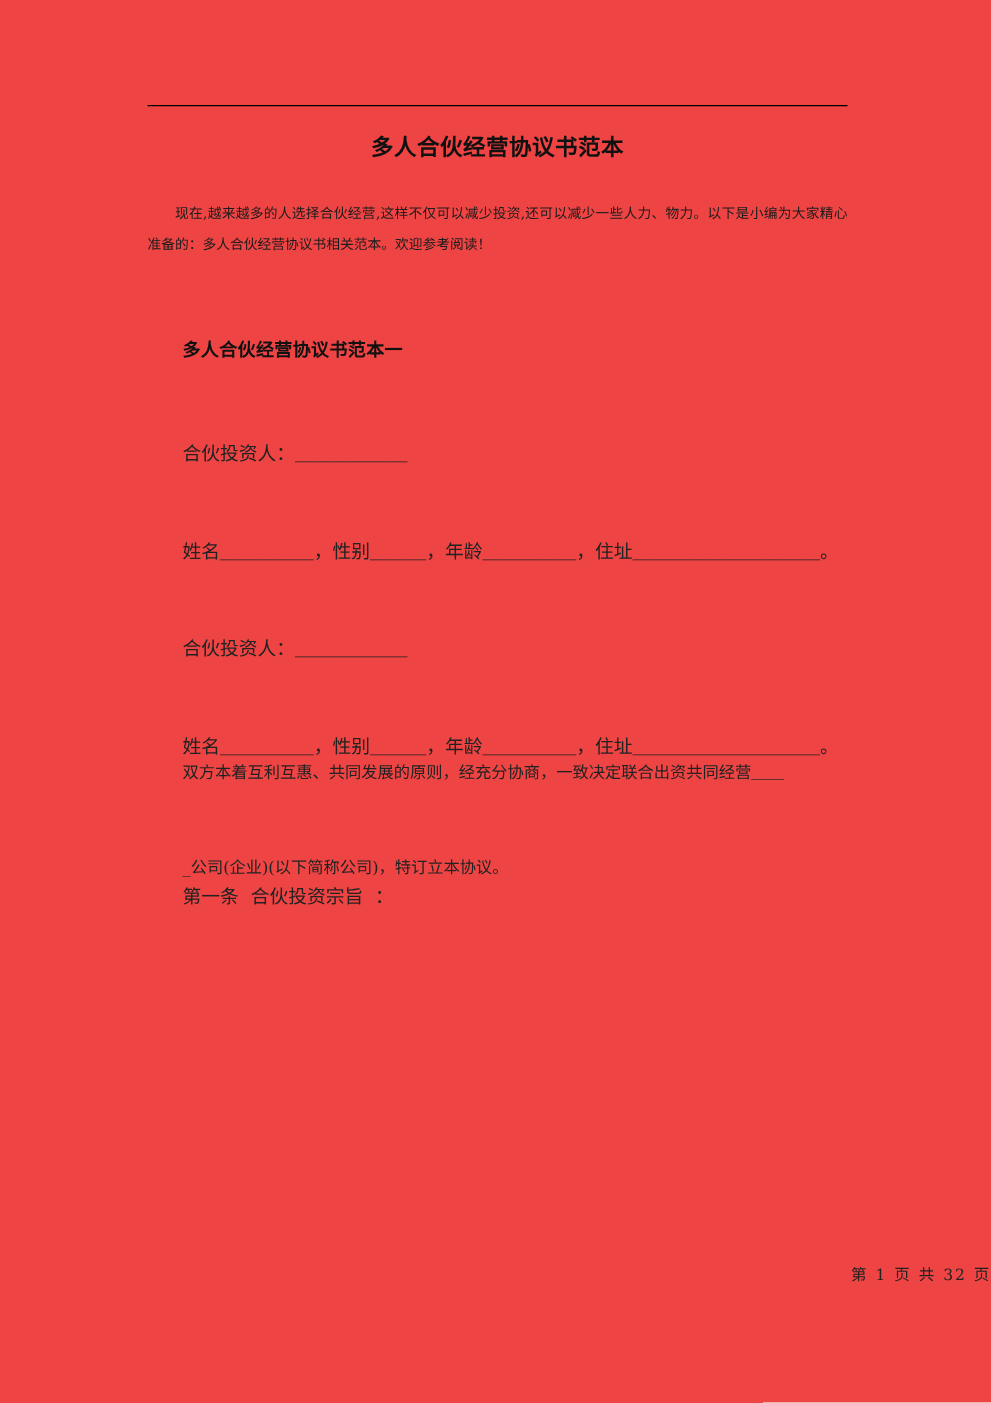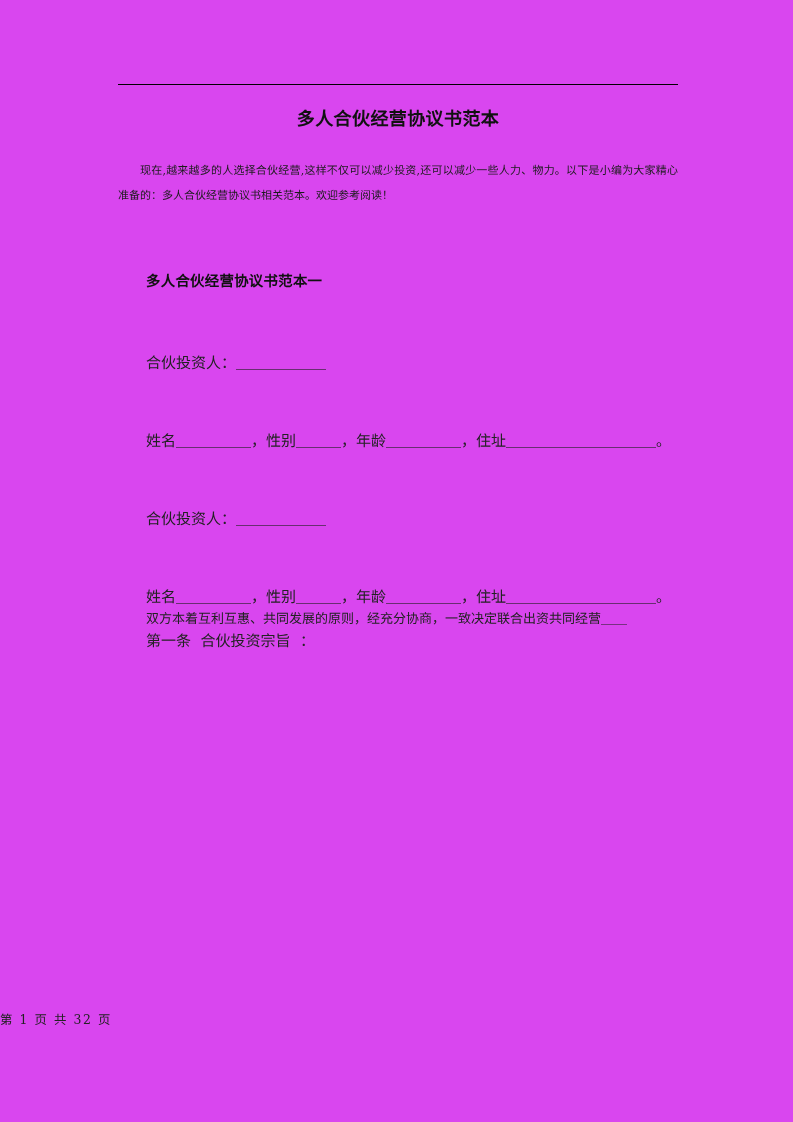--- a/index.html
+++ b/index.html
@@ -10,21 +10,21 @@
   }
   body {
     font-family: "DejaVu Serif", "Liberation Serif", serif;
     color: #1a1a1a;
   }
   .page {
     position: relative;
     width: 793px;
     height: 1122px;
     margin: 0 auto;
-    background: #d946ef;
+    background: #ef4444;
     overflow: hidden;
     box-sizing: border-box;
   }
 
   
   .header-rule {
     position: absolute;
     left: 118px;
     top: 84px;
     width: 560px;
@@ -97,21 +97,21 @@
   .wrap-para .cont-line {
     display: block;
     margin-top: 54px;
   }
 
   .footer {
     position: absolute;
     left: 0;
     top: 1011px;
     width: 793px;
-    text-align: left;
+    text-align: right;
     font-size: 12.4px;
     line-height: 18px;
     letter-spacing: 1.6px;
     color: #222222;
   }
 </style>
 </head>
 <body>
 
 <div class="page">
@@ -129,20 +129,21 @@
     <p class="body-line gap-xl">合伙投资人：＿＿＿＿＿＿</p>
 
     <p class="body-line gap-lg">姓名＿＿＿＿＿，性别＿＿＿，年龄＿＿＿＿＿，住址＿＿＿＿＿＿＿＿＿＿。</p>
 
     <p class="body-line gap-lg">合伙投资人：＿＿＿＿＿＿</p>
 
     <p class="body-line gap-lg">姓名＿＿＿＿＿，性别＿＿＿，年龄＿＿＿＿＿，住址＿＿＿＿＿＿＿＿＿＿。</p>
 
     <p class="wrap-para gap-lg">
       <span>双方本着互利互惠、共同发展的原则，经充分协商，一致决定联合出资共同经营＿＿</span>
+      <span class="cont-line">_公司(企业)(以下简称公司)，特订立本协议。</span>
     </p>
 
     <p class="body-line gap-md">第一条  合伙投资宗旨  ：</p>
 
 
   </div>
 
   <div class="footer">第 1 页 共 32 页</div>
 
 </div>

